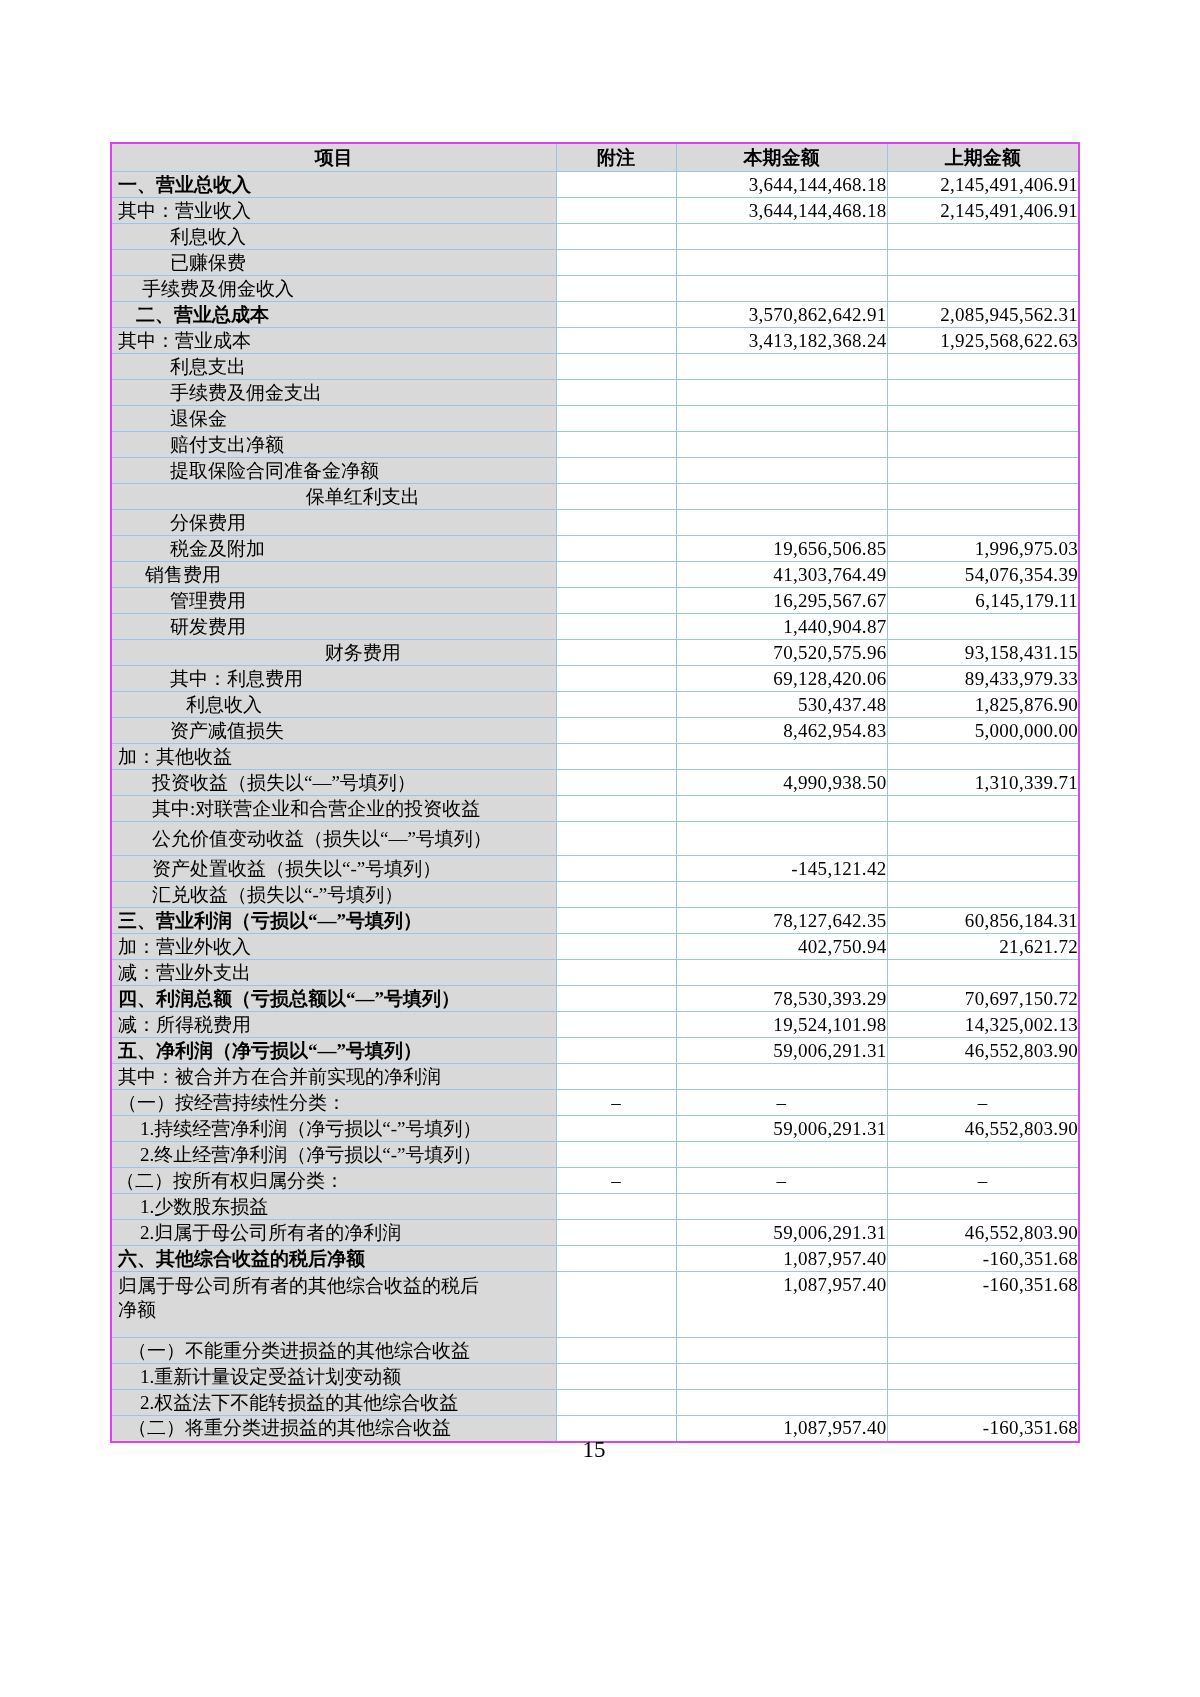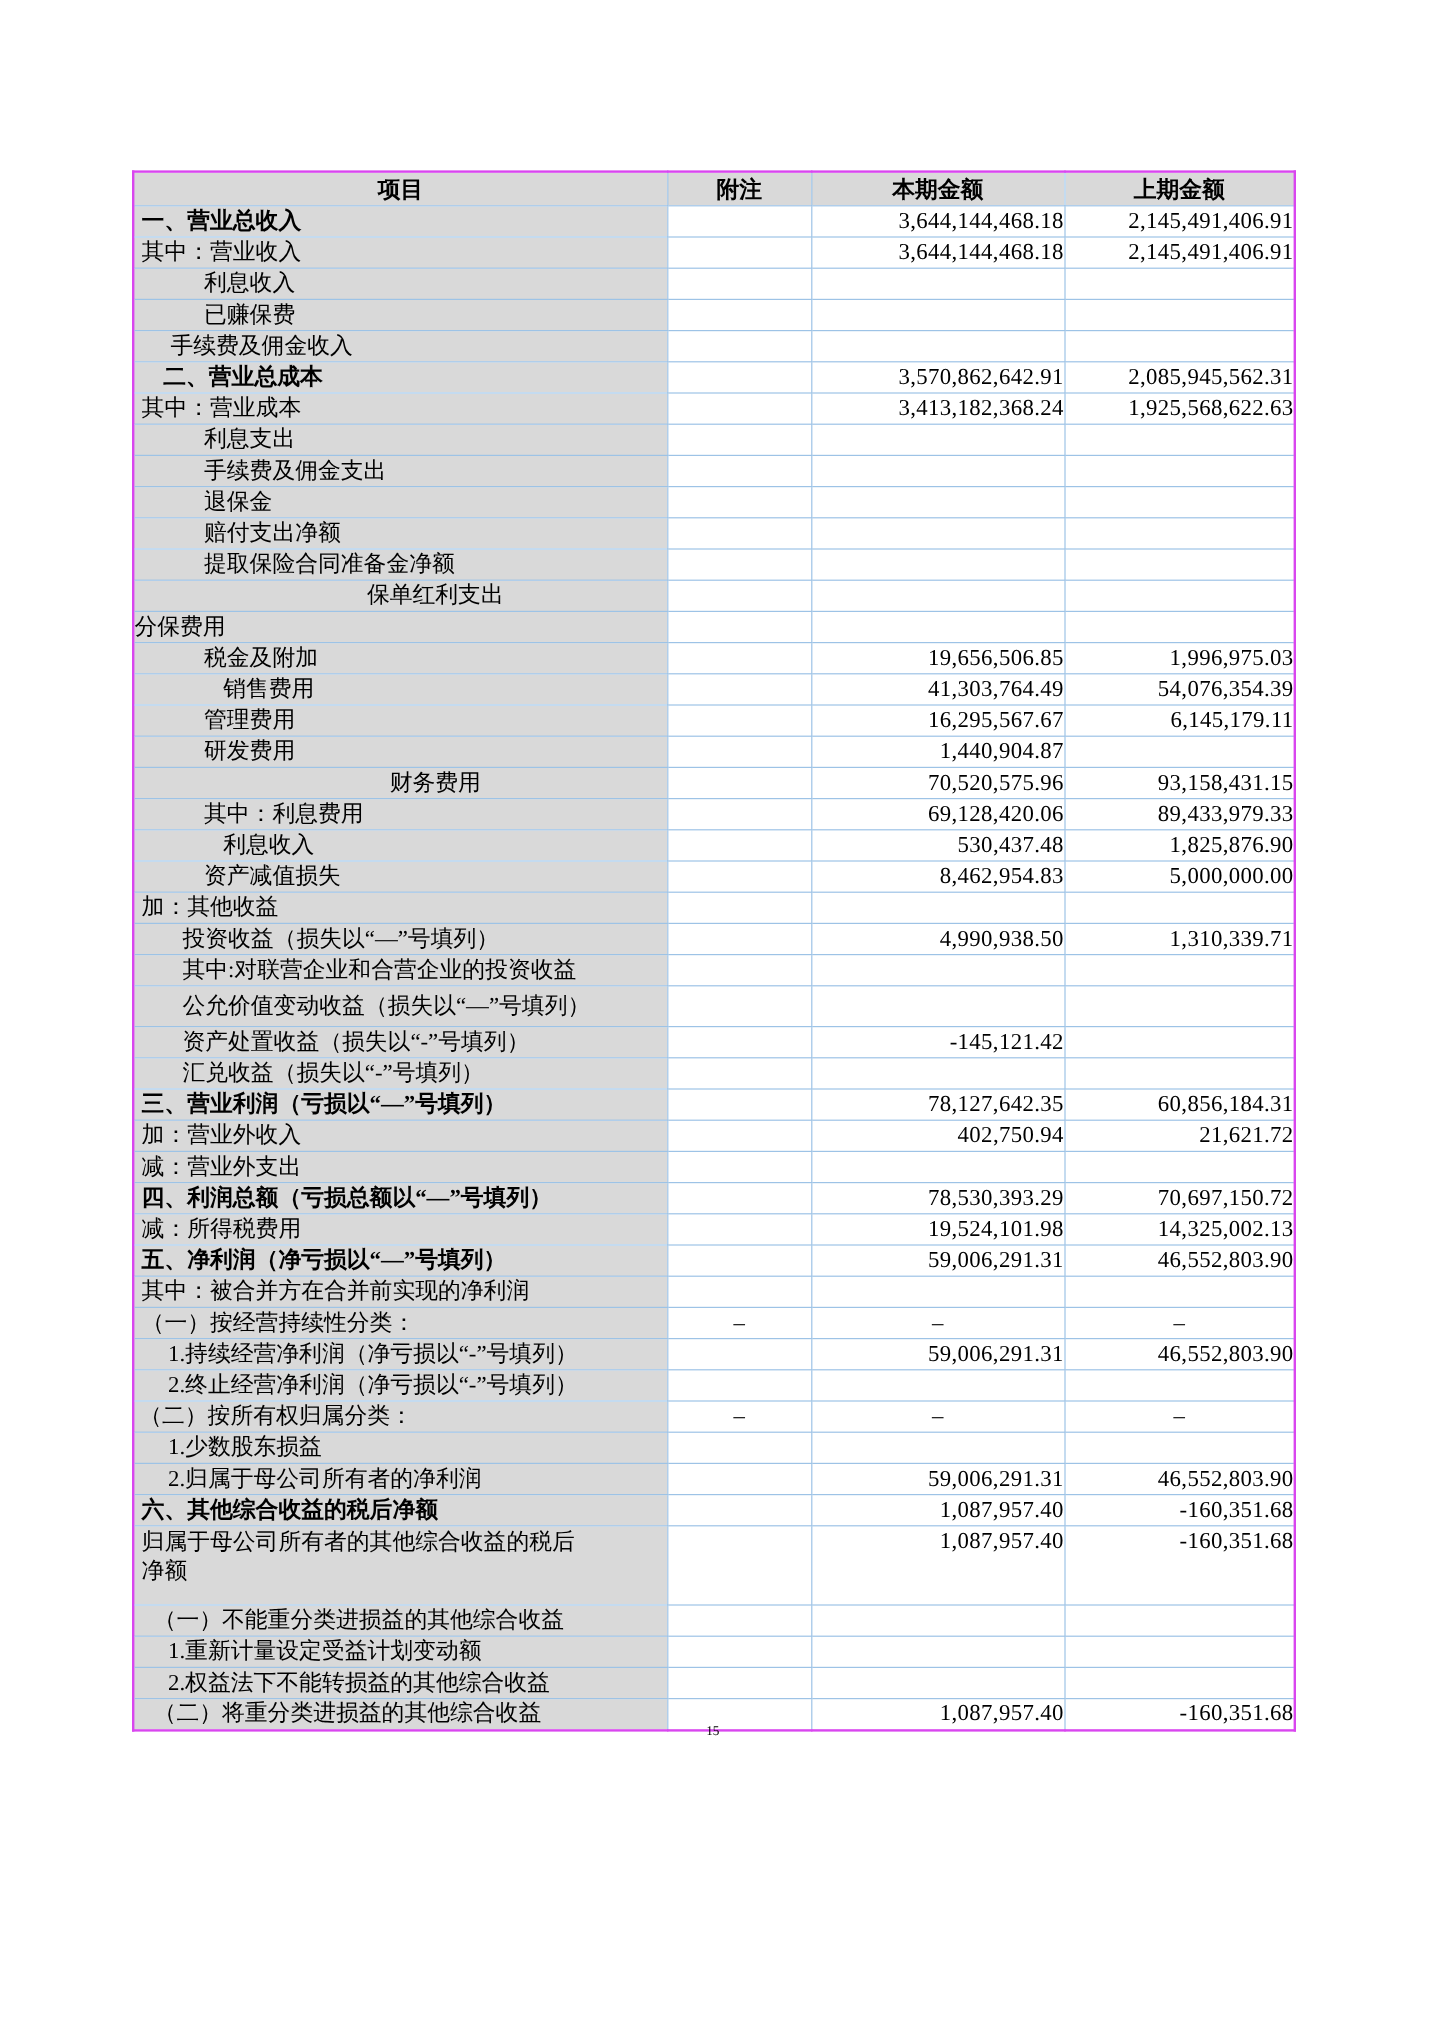--- a/index.html
+++ b/index.html
@@ -49,21 +49,21 @@
     letter-spacing: 0.3px;
   }
   td.c-num.dash, td.c-note.dash { text-align: center; padding-right: 0; }
   tr.bold td.c-label { font-weight: bold; }
   tr.top td { vertical-align: top; padding-top: 2px; }
   .page-number {
     position: absolute;
     left: 110px; top: 1437px;
     width: 968px;
     text-align: center;
-    font-size: 11px;
+    font-size: 23px;
   }
 </style>
 </head>
 <body>
 
 <div class="sheet">
   <table class="fin">
     <colgroup>
       <col style="width:445px">
       <col style="width:120px">
@@ -151,33 +151,33 @@
           <td class="c-num"></td>
           <td class="c-num"></td>
         </tr>
         <tr>
           <td class="c-label" style="padding-left: 58px; text-align: center;">保单红利支出</td>
           <td class="c-note"></td>
           <td class="c-num"></td>
           <td class="c-num"></td>
         </tr>
         <tr>
-          <td class="c-label" style="">分保费用</td>
+          <td class="c-label" style="padding-left: 58px;">分保费用</td>
           <td class="c-note"></td>
           <td class="c-num"></td>
           <td class="c-num"></td>
         </tr>
         <tr>
           <td class="c-label" style="padding-left: 58px;">税金及附加</td>
           <td class="c-note"></td>
           <td class="c-num">19,656,506.85</td>
           <td class="c-num">1,996,975.03</td>
         </tr>
         <tr>
-          <td class="c-label" style="padding-left: 74px;">销售费用</td>
+          <td class="c-label" style="padding-left: 33px;">销售费用</td>
           <td class="c-note"></td>
           <td class="c-num">41,303,764.49</td>
           <td class="c-num">54,076,354.39</td>
         </tr>
         <tr>
           <td class="c-label" style="padding-left: 58px;">管理费用</td>
           <td class="c-note"></td>
           <td class="c-num">16,295,567.67</td>
           <td class="c-num">6,145,179.11</td>
         </tr>

